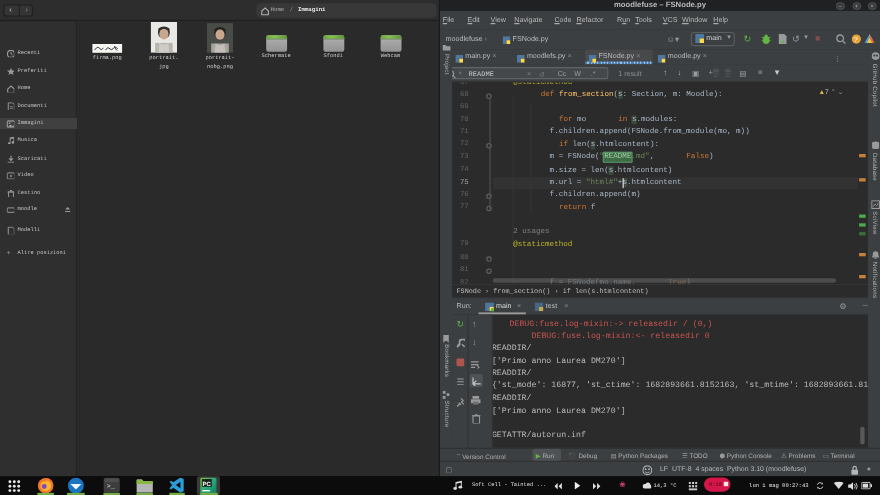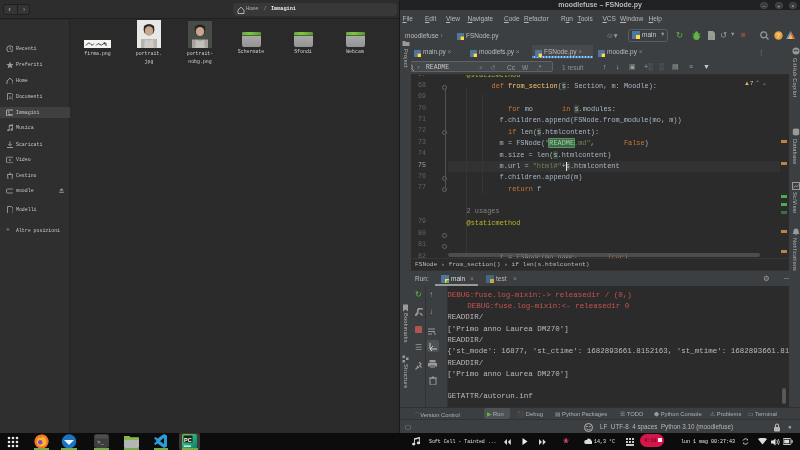--- a/index.html
+++ b/index.html
@@ -37,21 +37,21 @@
 
 #editor { left:0; top:74.5px; width:389px; height:183.5px; background:#2b2b2b; overflow:hidden; }
 .cl { position:absolute; white-space:pre; font-family:"Liberation Mono",monospace; font-size:6.9px; line-height:11.38px; color:#a9b7c6; }
 .ln { position:absolute; width:26px; text-align:right; color:#606366; font-family:"Liberation Mono",monospace; font-size:6.6px; }
 .kw { color:#cc7832;margin-left:25px; } .fn { color:#ffc66b; } .st { color:#6a8759; } .an { color:#bbb529; } .cm { color:#808080; }
 .hl { background:rgba(90,130,90,0.35); border-radius:1px; }
 #crumbs { left:0; top:258px; width:400px; height:12px; background:#2b2b2b; border-top:1px solid #363636; color:#bbb; font-size:6.2px; font-family:"Liberation Mono",monospace; line-height:12px; }
 #runhead { left:0; top:270px; width:400px; height:16px; background:#3c3f41; color:#bbb; font-size:6.5px; border-top:1px solid #323232; }
 #console { left:0; top:286px; width:400px; height:121px; background:#2b2b2b; }
 .con { position:absolute; white-space:pre; font-family:"Liberation Mono",monospace; font-size:7.5px; color:#bababa; }
-.red { color:#c75450; }
+.red { color:#c75450;padding-left:16px; }
 #toolbar-bot { left:0; top:407px; width:400px; height:12px; background:#3c3f41; border-top:1px solid #2f2f2f; color:#b0b0b0; font-size:5.8px; }
 #statusbar { left:0; top:419px; width:400px; height:13.5px; background:#3c3f41; border-top:1px solid #323232; color:#b6b6b6; font-size:6.3px; }
 
 .vstripe { position:absolute; background:#3c3f41; }
 .vtext { position:absolute; writing-mode:vertical-rl; color:#b4b4b4; font-size:5.6px; letter-spacing:0.2px; }
 
 #bar { left:0; top:433px; width:800px; height:17px; background:#0c0c0c; color:#ccc; }
 .runline { position:absolute; top:15px; height:2px; background:#73ac45; }
 </style>
 </head>

